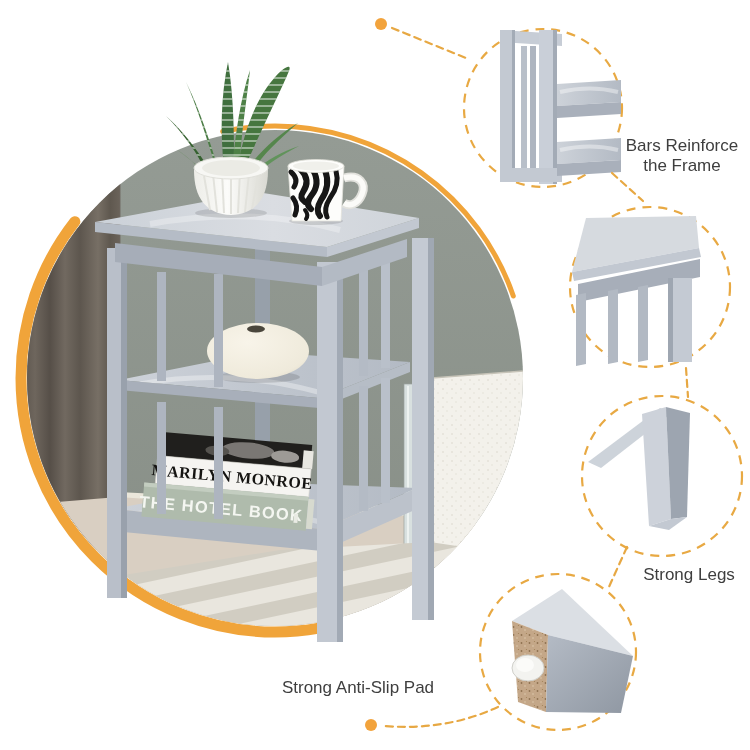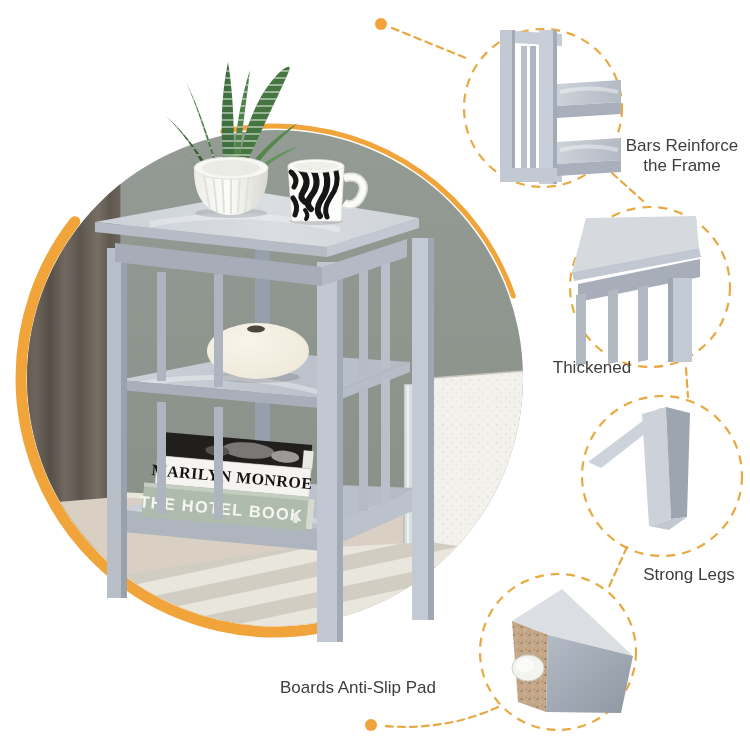--- a/index.html
+++ b/index.html
@@ -298,22 +298,21 @@
   </g>
   <circle cx="381" cy="24" r="6" fill="#F2A33C"></circle>
   <circle cx="371" cy="725" r="6" fill="#F2A33C"></circle>
 </svg>
 
 <div class="lbl" style="left:592px;top:136px;width:180px;">
   <span>Bars Reinforce</span>
   <span>the Frame</span>
 </div>
 <div class="lbl" style="left:502px;top:358px;width:180px;">
-  <span>Thickened</span>
 </div>
 <div class="lbl" style="left:599px;top:565px;width:180px;">
   <span>Strong Legs</span>
 </div>
 <div class="lbl" style="left:238px;top:678px;width:240px;">
-  <span>Boards Anti-Slip Pad</span>
+  <span>Strong Anti-Slip Pad</span>
 </div>
 
 </div>
 
 </body></html>

